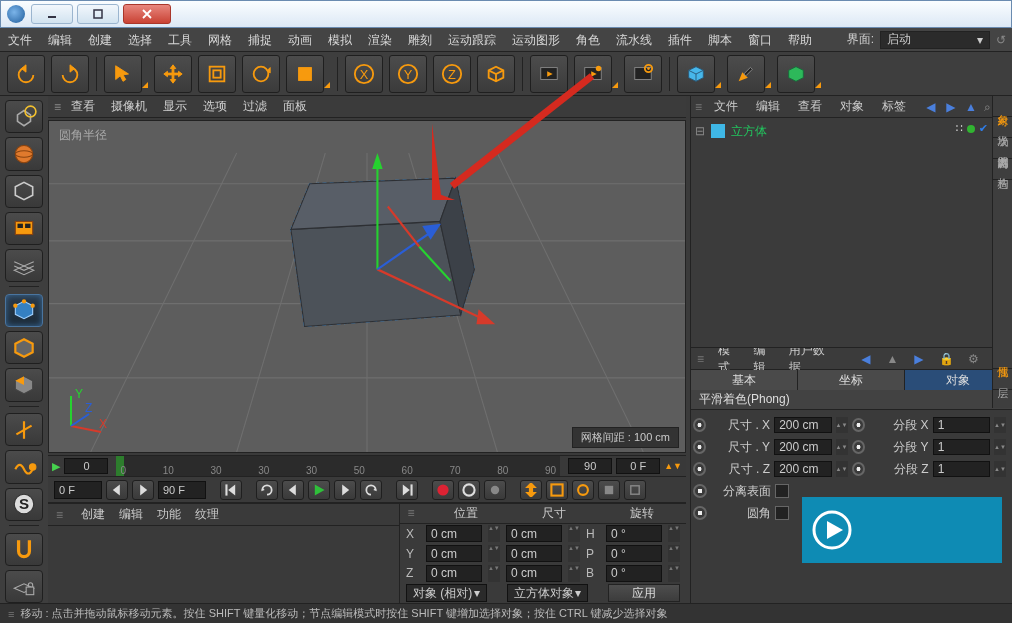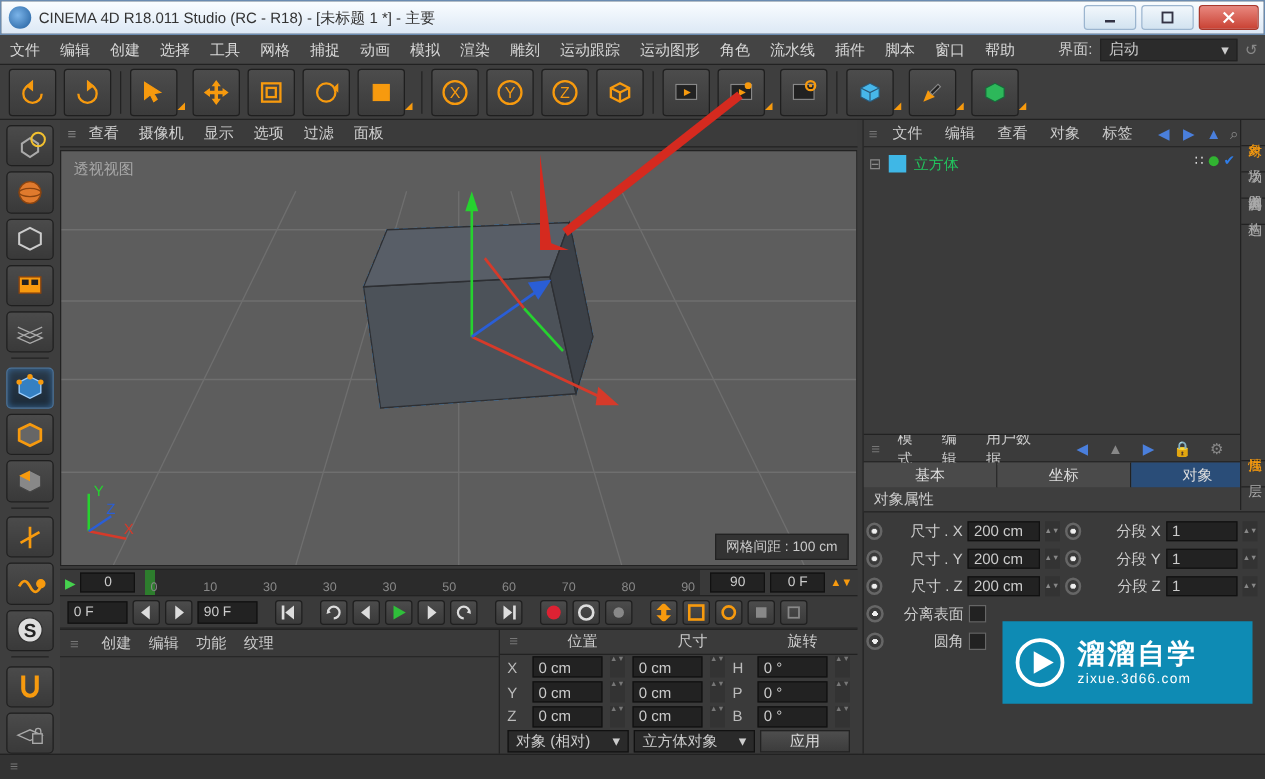--- a/index.html
+++ b/index.html
@@ -67,21 +67,21 @@
 .coords-left .cl-tabs { height:22px; display:flex; align-items:center; color:#ccc; font-size:12px; gap:14px; padding-left:8px; border-bottom:1px solid #222; }
 .coords-left .grip { color:#777; margin-right:4px; }
 .coords-right { flex:1; display:flex; flex-direction:column; border-left:1px solid #222; }
 .cr-head { height:22px; display:flex; color:#ccc; font-size:12px; border-bottom:1px solid #222; align-items:center; }
 .cr-head .col { flex:1; text-align:center; }
 .cr-head .grip { width:22px; text-align:center; color:#777; }
 .cr-row { height:22px; display:flex; align-items:center; font-size:12px; color:#bbb; padding:0 6px; gap:6px; }
 .cr-row .lab { width:14px; }
 .cr-row .val { flex:1; height:17px; background:#222; border:1px solid #111; color:#ccc; padding:0 4px; display:flex; align-items:center; }
 .cr-row .spn { width:12px; height:17px; background:#333; display:flex; flex-direction:column; font-size:6px; color:#777; }
-.cr-foot { height:22px; display:flex; align-items:center; gap:4px; padding:0 6px; }
+.cr-foot { height:22px; display:flex; align-items:center; gap:20px; padding:0 6px; }
 .cr-foot .sel { flex:1; height:18px; background:#2a2a2a; border:1px solid #111; color:#ccc; font-size:12px; display:flex; align-items:center; justify-content:space-between; padding:0 6px; }
 .cr-foot .btn { width:72px; height:18px; background:linear-gradient(#4e4e4e,#3c3c3c); border:1px solid #222; color:#ddd; font-size:12px; display:flex; align-items:center; justify-content:center; }
 
 
 .right-col { width:322px; background:#3a3a3a; display:flex; flex-direction:column; border-left:1px solid #222; }
 .obj-top { height:22px; background:#3b3b3b; display:flex; align-items:center; font-size:12px; color:#ccc; padding:0 4px; border-bottom:1px solid #222; gap:6px; }
 .obj-top .grip { color:#777; }
 .obj-top .otab { padding:0 6px; }
 .obj-top .spacer { flex:1; }
 .obj-top .nav-ico { width:14px; height:14px; display:flex; align-items:center; justify-content:center; color:#4a7fdc; }
@@ -132,21 +132,20 @@
 
 
 .c-orange svg { fill:#f79a0e; stroke:#f79a0e; }
 .c-blue svg { fill:#3c93e3; }
 </style>
 </head>
 <body>
 
 <div class="titlebar">
   <div class="app-ico"></div>
-  <div class="title-text">CINEMA 4D R18.011 Studio (RC - R18) - [未标题 1 *] - 主要</div>
   <div class="winbtn">
       <svg viewBox="0 0 12 12">
         <rect x="2" y="8" width="8" height="2" fill="#334"></rect>
       </svg>
     </div>
   <div class="winbtn">
       <svg viewBox="0 0 12 12">
         <rect x="2" y="2" width="8" height="8" fill="none" stroke="#334" stroke-width="1.5"></rect>
       </svg>
     </div>
@@ -392,21 +391,21 @@
         <span class="vlines">≡</span>
         <span class="vm">查看</span>
         <span class="vm">摄像机</span>
         <span class="vm">显示</span>
         <span class="vm">选项</span>
         <span class="vm">过滤</span>
         <span class="vm">面板</span>
       </div>
 
       <div class="viewport">
-        <div class="vp-label">透视视图</div>
+        <div class="vp-label">圆角半径</div>
         
         <svg width="100%" height="100%" viewBox="0 0 610 290" preserveAspectRatio="none">
 
           <g stroke="#6f6f6f" stroke-width="1">
             <line x1="0" y1="55" x2="610" y2="55"></line>
             <line x1="0" y1="105" x2="610" y2="105"></line>
             <line x1="0" y1="160" x2="610" y2="160"></line>
             <line x1="0" y1="225" x2="610" y2="225"></line>
             <line x1="40" y1="290" x2="180" y2="28"></line>
             <line x1="180" y1="290" x2="265" y2="28"></line>
@@ -678,21 +677,21 @@
       <span class="mini" style="color:#4a7fdc">▶</span>
       <span class="mini">🔒</span>
       <span class="mini">⚙</span>
       <span class="mini">⊙</span>
     </div>
     <div class="attr-tabs">
       <div class="at">基本</div>
       <div class="at">坐标</div>
       <div class="at act">对象</div>
     </div>
-    <div class="attr-sec">对象属性</div>
+    <div class="attr-sub">平滑着色(Phong)</div>
     <div class="attr-body">
       <div class="prop-row">
           <span class="rad"></span>
           <span class="lbl">尺寸 . X</span>
           <div class="inp">200 cm</div>
           <div class="spinner">▲▼</div>
         <span class="rad"></span>
           <span class="lbl">分段 X</span>
           <div class="inp">1</div>
           <div class="spinner">▲▼</div>
@@ -737,35 +736,32 @@
   <div class="rst">内容浏览器</div>
   <div class="rst">构造</div>
 </div>
 <div class="right-side-tabs" style="top:348px;height:60px;">
   <div class="rst act">属性</div>
   <div class="rst">层</div>
 </div>
 
 <div class="statusbar">
   <span style="color:#777;margin-right:6px;">≡</span>
+  <span>移动 : 点击并拖动鼠标移动元素。按住 SHIFT 键量化移动；节点编辑模式时按住 SHIFT 键增加选择对象；按住 CTRL 键减少选择对象</span>
 </div>
 
 <svg class="ann-arrow" width="170" height="130">
   <defs>
       <marker id="ah" markerWidth="22" markerHeight="22" refX="4" refY="10" orient="auto">
         <path d="M0 0 L22 10 L0 20 L6 10 Z" fill="#d52a1f"></path>
       </marker>
     </defs>
   <line x1="160" y1="6" x2="20" y2="116" stroke="#d52a1f" stroke-width="7" marker-end="url(#ah)"></line>
 </svg>
 
 <div class="watermark">
   <div class="play">
     <svg width="44" height="44" viewBox="0 0 44 44">
         <circle cx="22" cy="22" r="18" fill="none" stroke="#fff" stroke-width="3"></circle>
         <polygon points="17,13 33,22 17,31" fill="#fff"></polygon>
       </svg>
   </div>
-  <div class="txt">
-    <span class="big">溜溜自学</span>
-    <span class="small">zixue.3d66.com</span>
-  </div>
 </div>
 
 </body></html>

